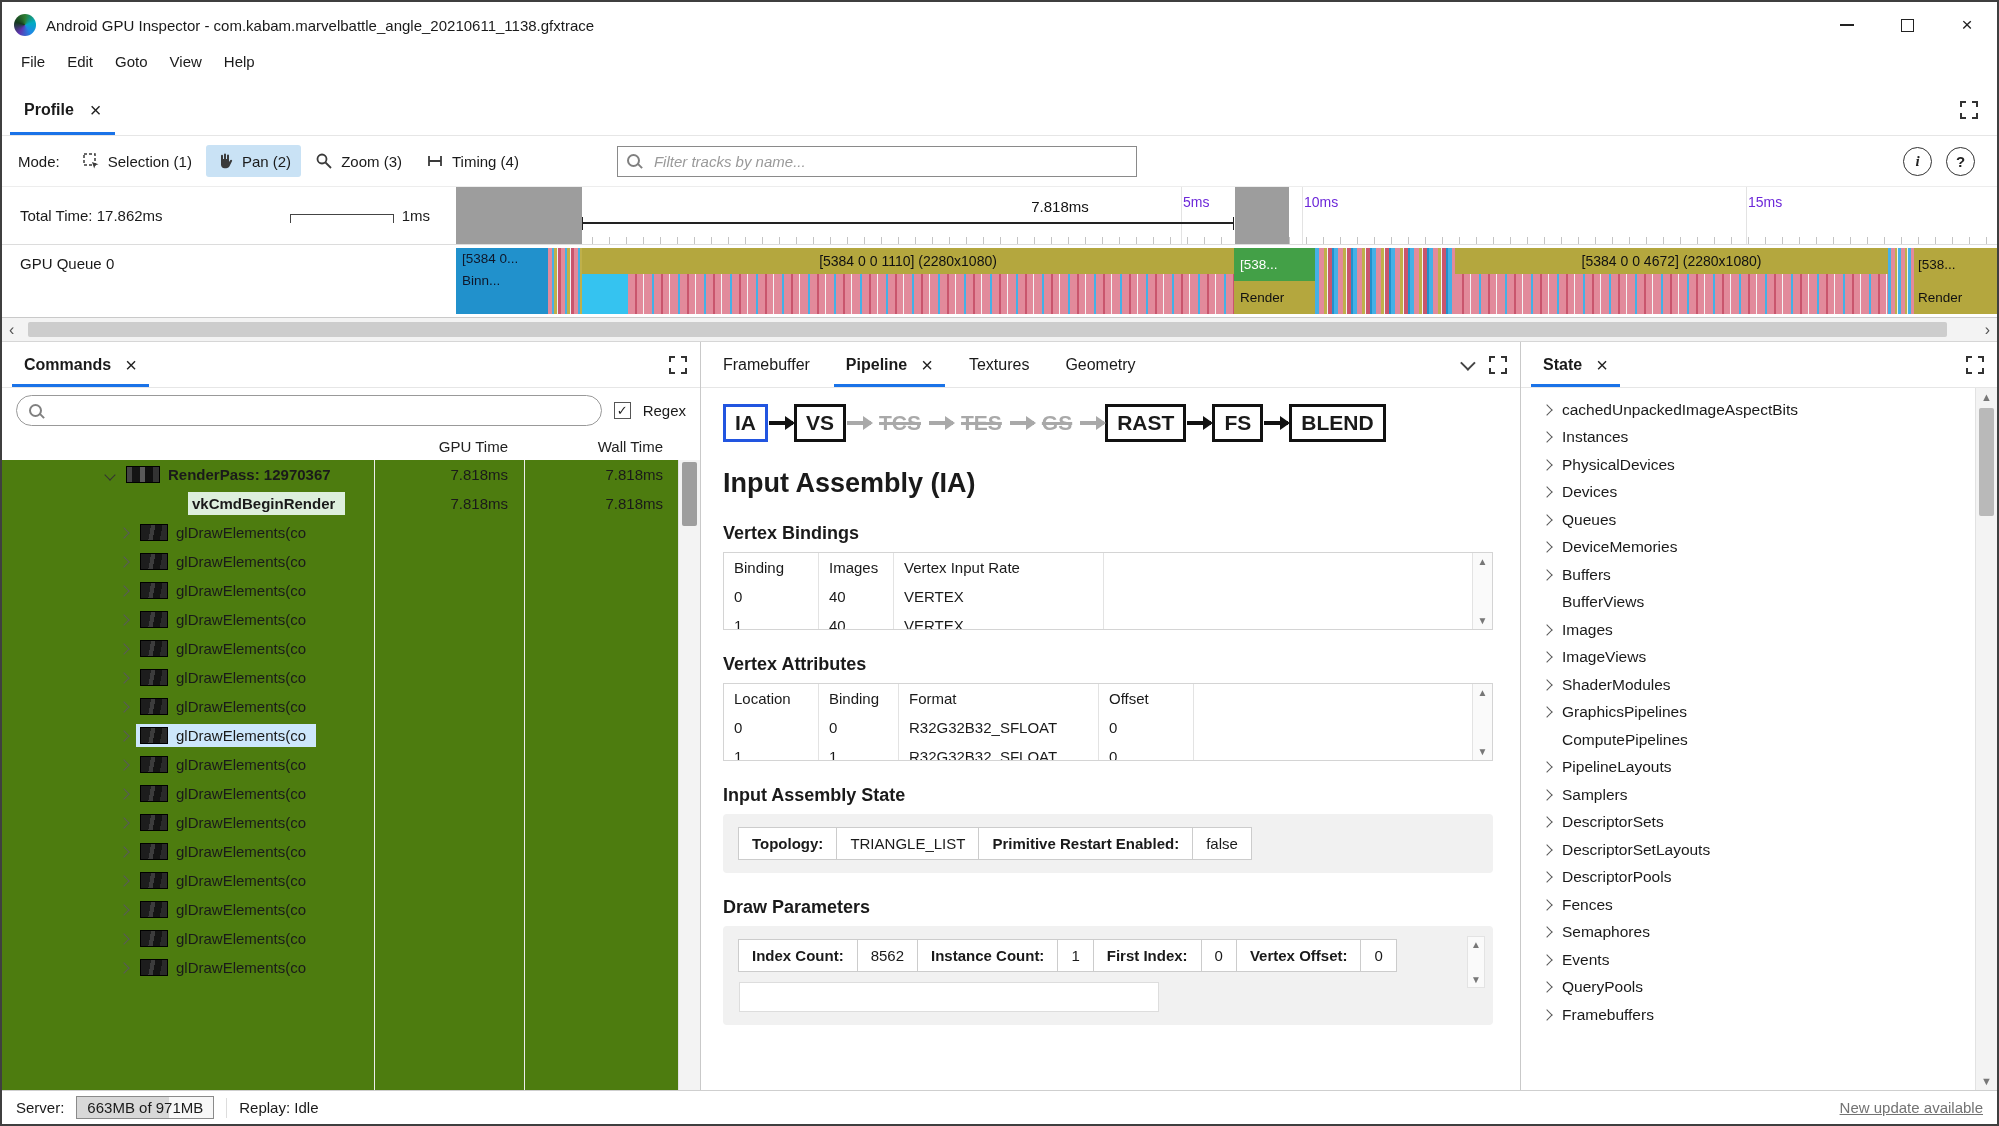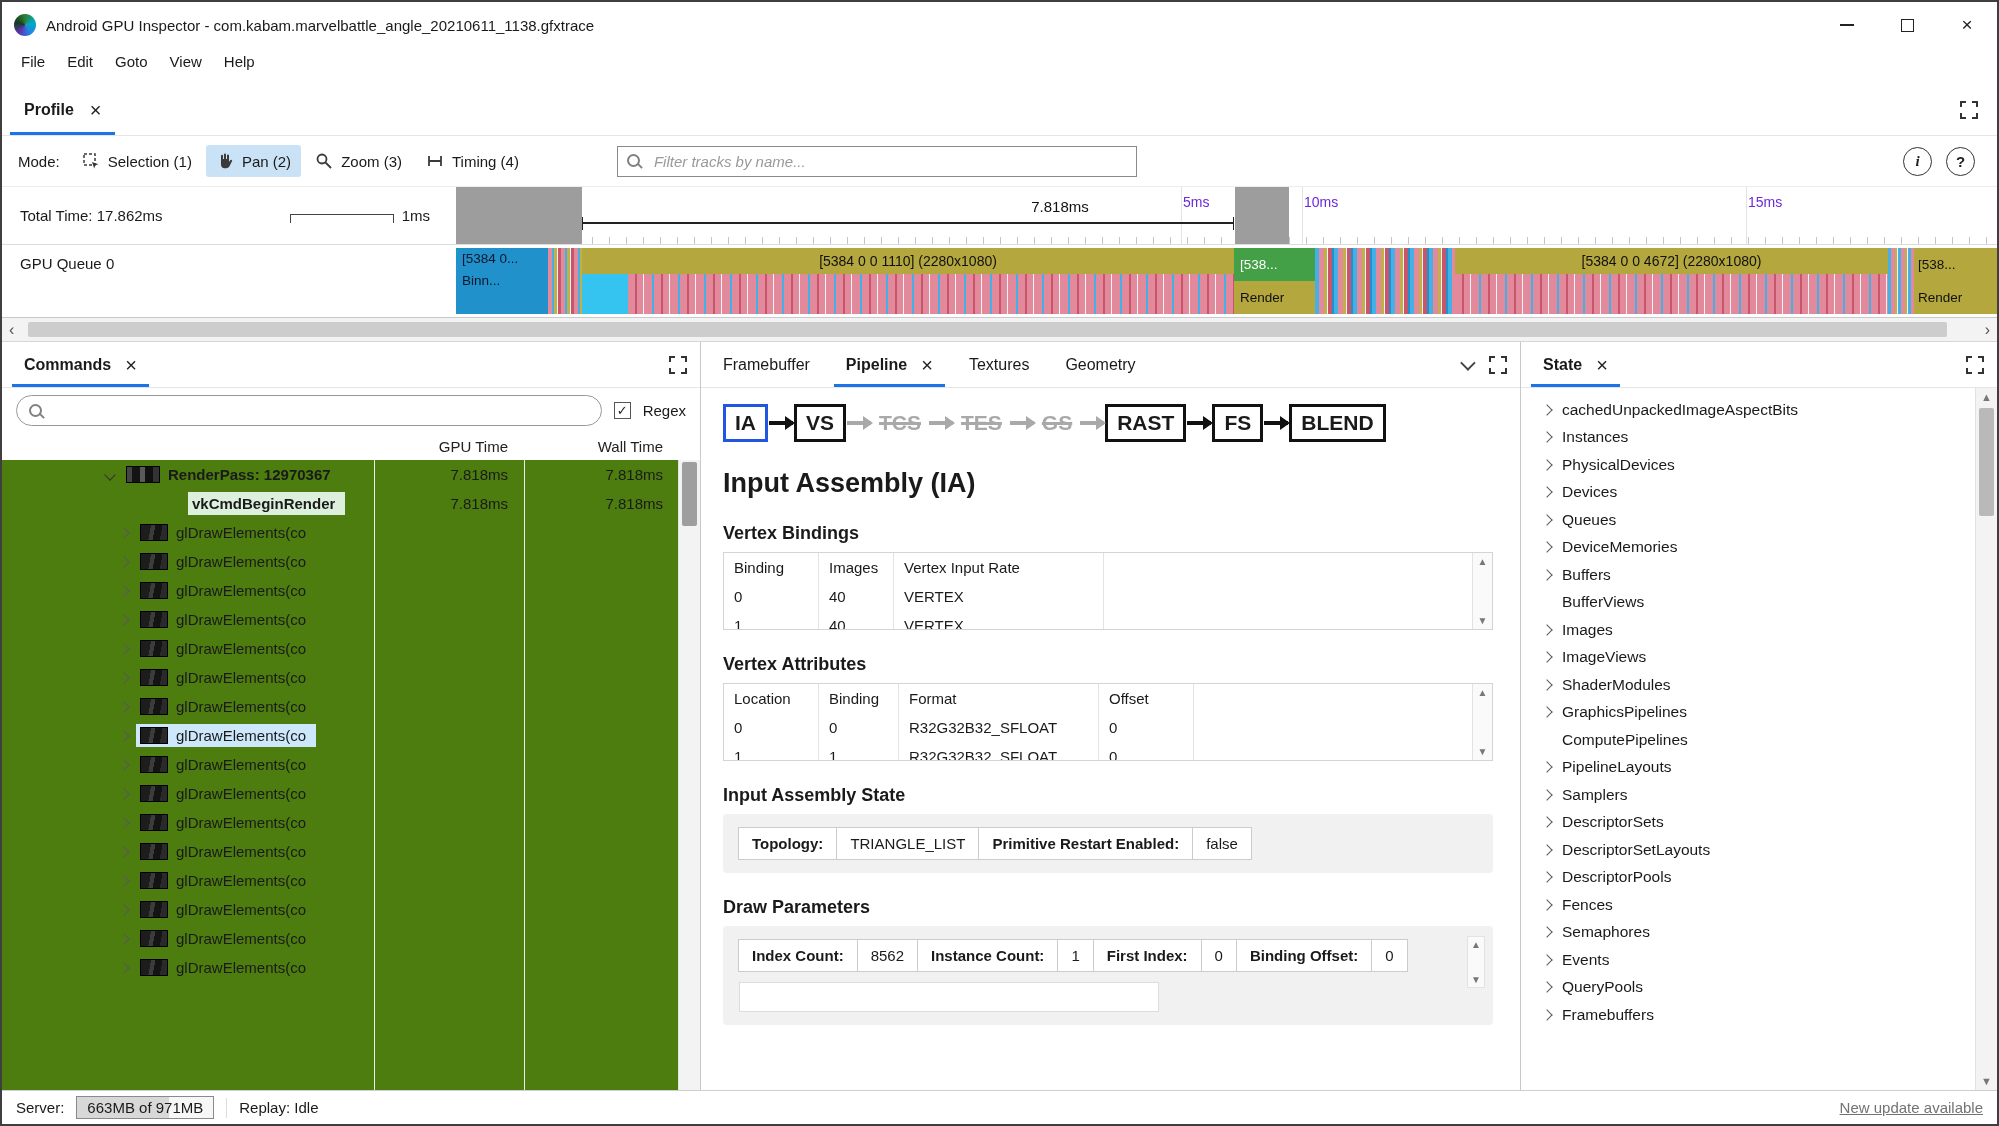--- a/index.html
+++ b/index.html
@@ -664,21 +664,21 @@
         </div>
         <div class="h2">Draw Parameters</div>
         <div class="gray-panel">
           <div class="fields" id="dp-fields">
               <span class="fcell flabel">Index Count:</span>
               <span class="fcell fvalue">8562</span>
               <span class="fcell flabel">Instance Count:</span>
               <span class="fcell fvalue">1</span>
               <span class="fcell flabel">First Index:</span>
               <span class="fcell fvalue">0</span>
-              <span class="fcell flabel">Binding Offset:</span>
+              <span class="fcell flabel">Vertex Offset:</span>
               <span class="fcell fvalue">0</span>
             </div>
           <div class="dp-extra"></div>
           <div class="dp-sb">
             <span>▲</span>
             <span>▼</span>
           </div>
         </div>
       </div>
     </div>

